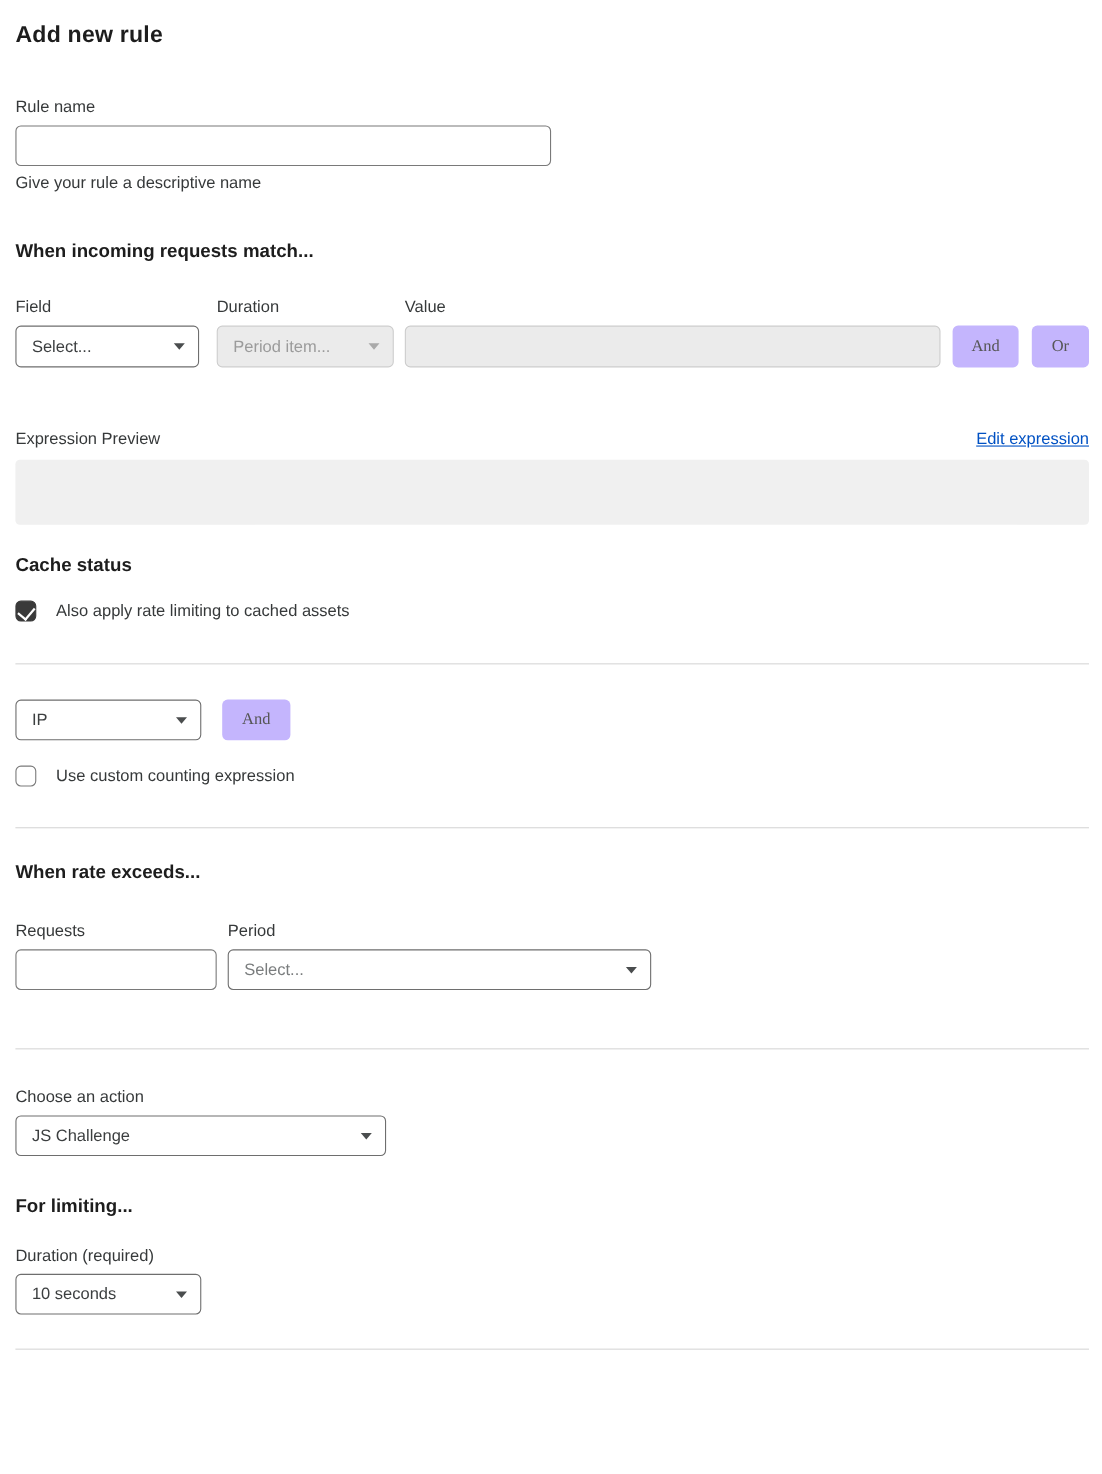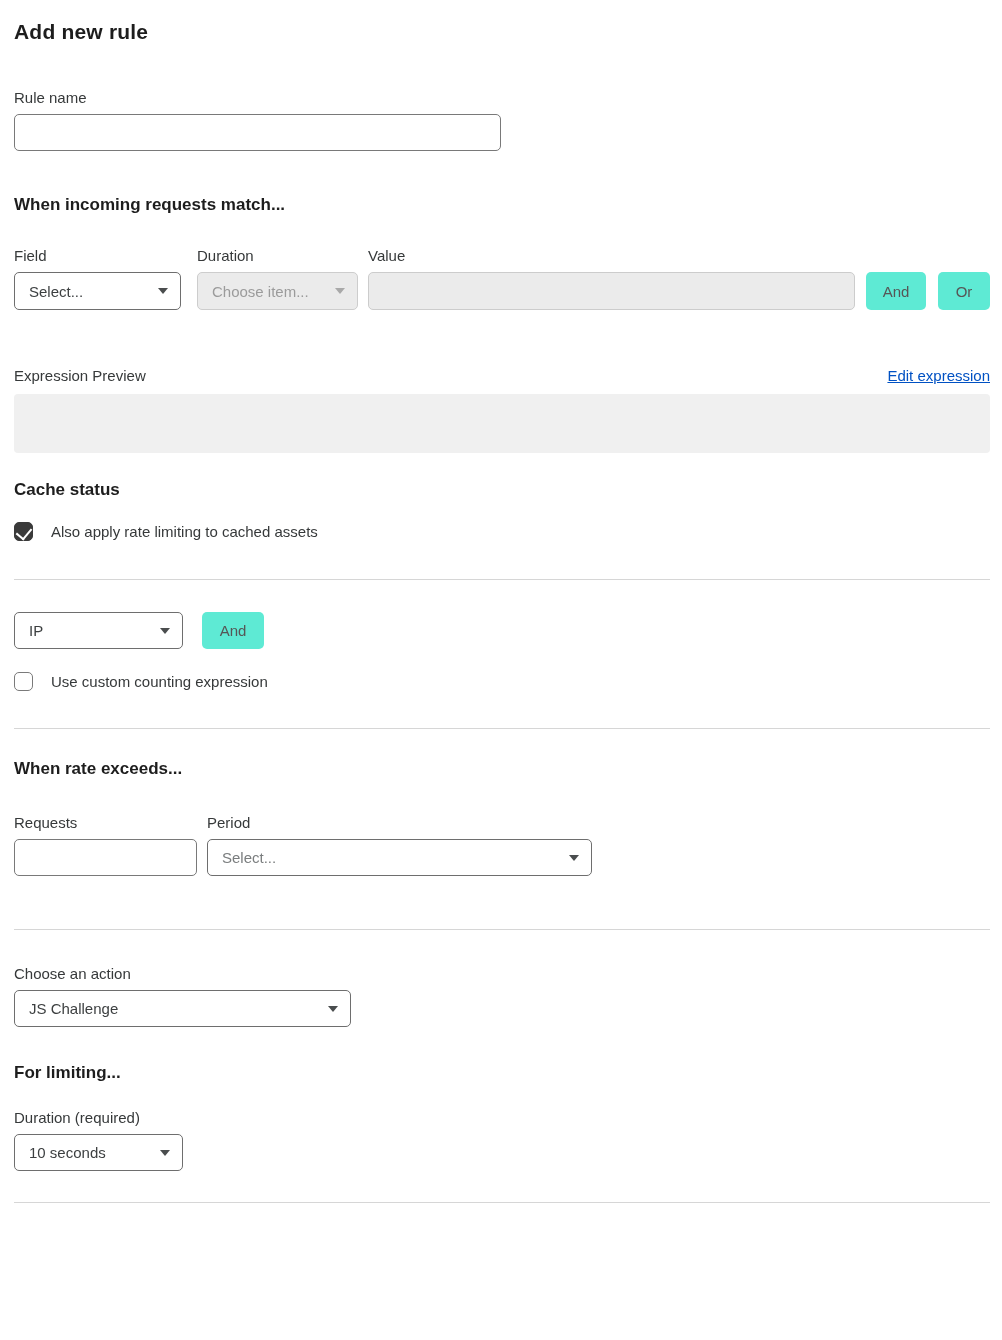--- a/index.html
+++ b/index.html
@@ -40,21 +40,21 @@
   }
   .select.disabled { background:#ebebeb; border-color:#cdcdcd; color:#9b9b9b; cursor:default; }
   .select.disabled .caret { border-top-color:#a9a9a9; }
   .select .placeholder { color:#7a7d7e; }
 
   .btn {
     height:38px; border:none; border-radius:5px; font-family:"Liberation Sans", sans-serif;
     font-size:15px; display:inline-flex; align-items:center; justify-content:center;
     cursor:pointer;
   }
-  .btn-gray { background:#5eead4; color:#565656; }
+  .btn-gray { background:#c4b5fd; color:#565656;font-family:Liberation Serif, serif; }
 
   .row { display:flex; align-items:flex-end; }
 
   .divider { border:none; border-top:1px solid #d6d6d6; margin:0; }
 
   .link { color:#0051c3; font-size:15px; text-decoration:underline; cursor:pointer; }
 
   .preview-box { background:#f0f0f0; border-radius:4px; height:59px; width:976px; }
 
   
@@ -73,36 +73,37 @@
 </head>
 <body>
 
 <div class="page">
 
   <div class="page-title">Add new rule</div>
 
   <div style="margin-top:45px;">
     <div class="field-label">Rule name</div>
     <input class="text-input" style="width: 487px;" type="text" value="">
+    <div class="help-text">Give your rule a descriptive name</div>
   </div>
 
   <div class="section-heading" style="margin-top:44px;">When incoming requests match...</div>
 
   <div class="row" style="margin-top:32px;">
     <div style="width:167px; margin-right:16px;">
       <div class="field-label">Field</div>
       <div class="select">
         <span>Select...</span>
         <span class="caret"></span>
       </div>
     </div>
     <div style="width:161px; margin-right:10px;">
       <div class="field-label">Duration</div>
       <div class="select disabled">
-        <span>Choose item...</span>
+        <span>Period item...</span>
         <span class="caret"></span>
       </div>
     </div>
     <div style="width:487px; margin-right:11px;">
       <div class="field-label">Value</div>
       <input class="text-input disabled" disabled="" style="width: 487px; height: 38px;" type="text" value="">
     </div>
     <button class="btn btn-gray" style="width:60px; margin-right:12px;">And</button>
     <button class="btn btn-gray" style="width:52px;">Or</button>
   </div>

